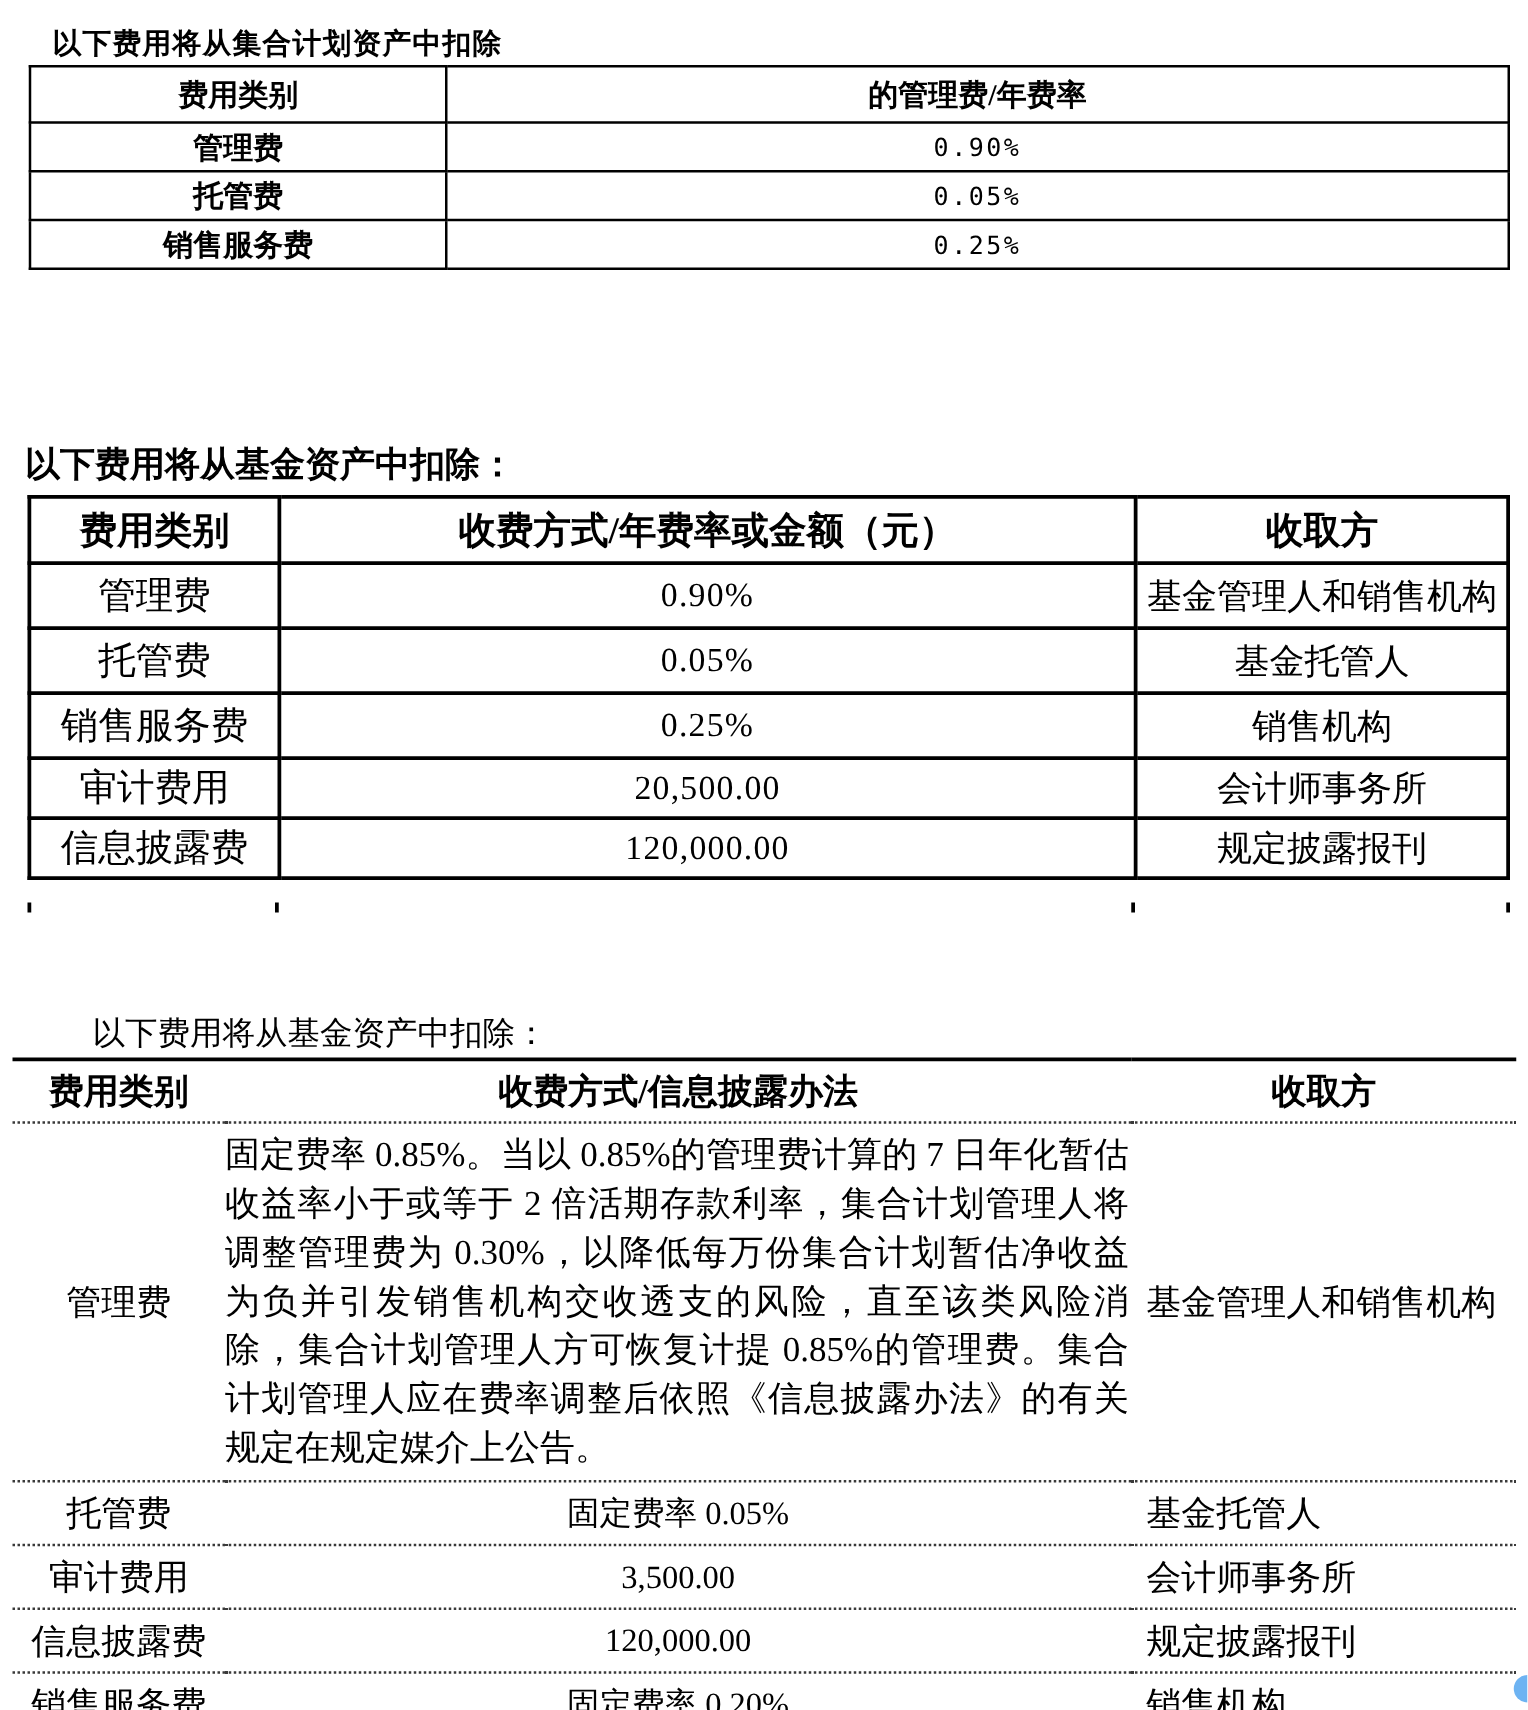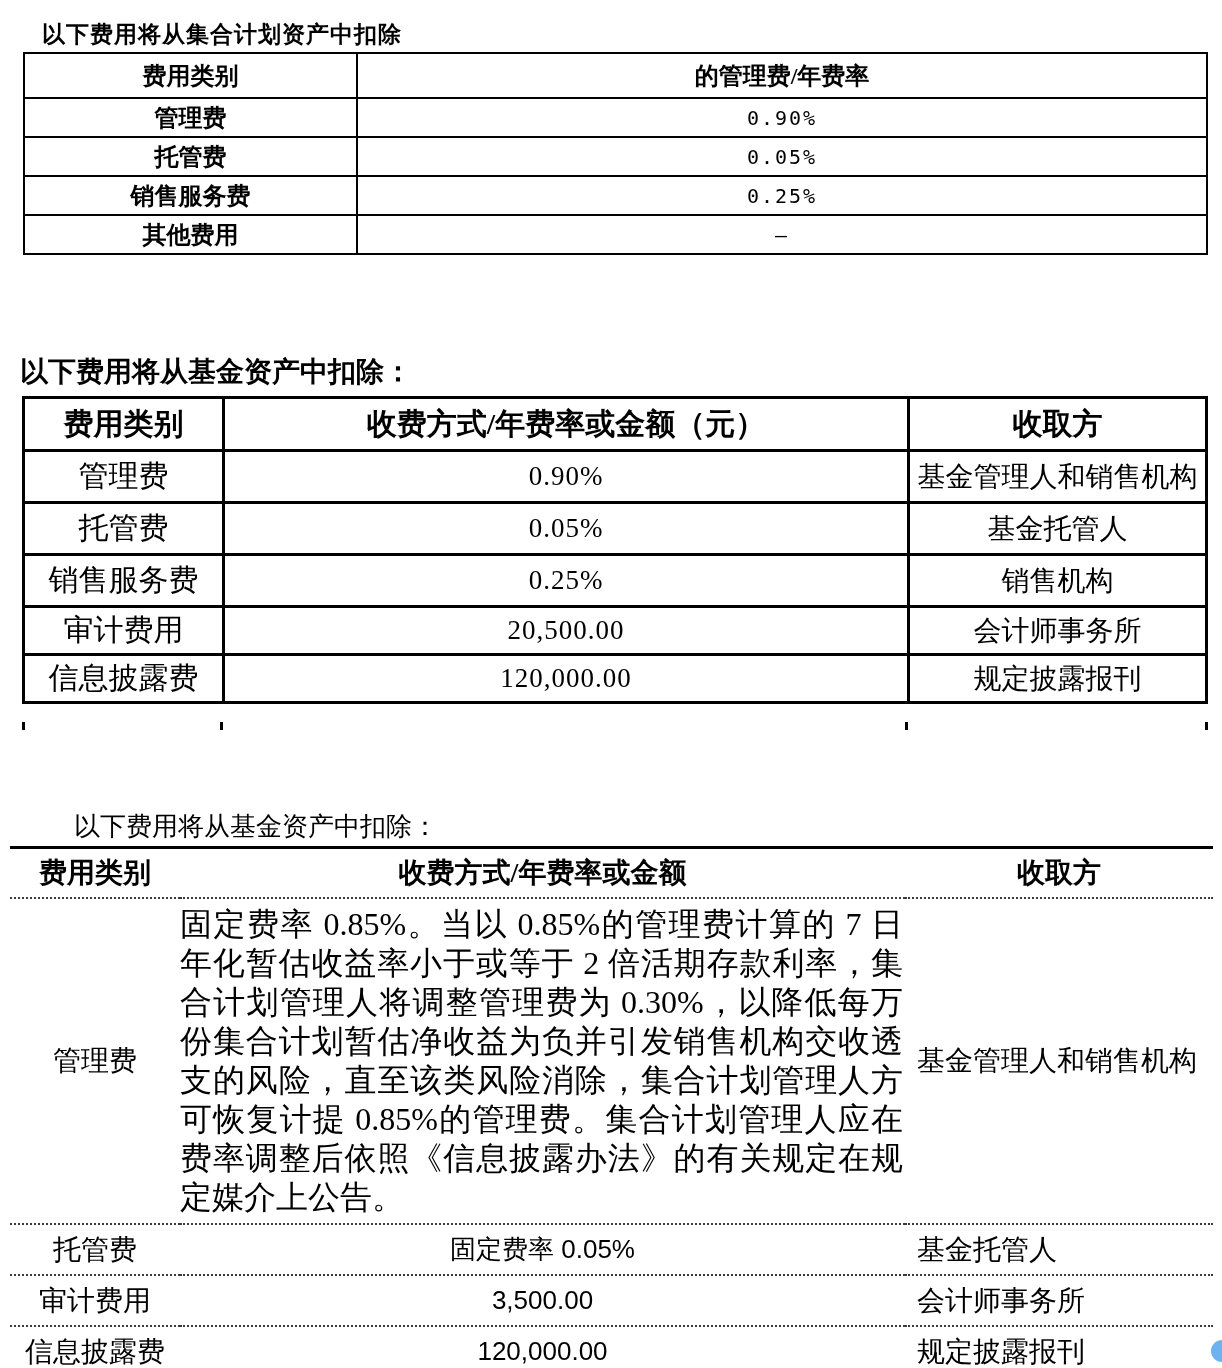--- a/index.html
+++ b/index.html
@@ -42,26 +42,26 @@
   
   .stub{top:722px;width:3px;height:8px;background:#000;}
 
   
   .t3{left:10px;top:846px;width:1203px;border-top:3px solid #000;}
   .t3 td{border-bottom:2px dotted #3a3a3a;vertical-align:middle;
          font-size:28px;padding:0;overflow:hidden;}
   .t3 .hdr td{height:48px;font-weight:700;text-align:center;}
   .t3 td.cat{text-align:center;}
   .t3 td.val{text-align:center;
-             font-family:Liberation Sans, sans-serif;
+             font-family:Liberation Serif, serif;
              font-size:26px;}
   .t3 td.payee{text-align:left;padding-left:12px;}
   .t3 .bigrow td{height:246px;}
   .t3 .bigrow td.longtext{
-      text-align:justify;font-size:32px;line-height:39px;
+      text-align:justify;font-size:28px;line-height:39px;
       padding:6px 2px 6px 0;vertical-align:middle;}
   .t3 .row td{height:49px;}
 
   
   .blue-dot{left:1211px;top:1340px;width:22px;height:22px;border-radius:50%;}
 </style>
 </head>
 <body>
 
 <div id="page">
@@ -82,24 +82,20 @@
       <td>管理费</td>
       <td class="val">0.90%</td>
     </tr>
     <tr class="row">
       <td>托管费</td>
       <td class="val">0.05%</td>
     </tr>
     <tr class="row">
       <td>销售服务费</td>
       <td class="val">0.25%</td>
-    </tr>
-    <tr class="row">
-      <td>其他费用</td>
-      <td class="val">–</td>
     </tr>
   </tbody>
     </table>
 
   <div class="abs title2">以下费用将从基金资产中扣除：</div>
 
   <table class="abs t2">
     <colgroup>
         <col style="width:200px">
         <col style="width:685px">
@@ -148,21 +144,21 @@
 
   <table class="abs t3">
     <colgroup>
         <col style="width:170px">
         <col style="width:725px">
         <col>
       </colgroup>
     <tbody>
         <tr class="hdr">
       <td>费用类别</td>
-      <td>收费方式/年费率或金额</td>
+      <td>收费方式/信息披露办法</td>
       <td>收取方</td>
     </tr>
     <tr class="bigrow">
       <td class="cat">管理费</td>
       <td class="longtext">固定费率 0.85%。当以 0.85%的管理费计算的 7 日年化暂估收益率小于或等于 2 倍活期存款利率，集合计划管理人将调整管理费为 0.30%，以降低每万份集合计划暂估净收益为负并引发销售机构交收透支的风险，直至该类风险消除，集合计划管理人方可恢复计提 0.85%的管理费。集合计划管理人应在费率调整后依照《信息披露办法》的有关规定在规定媒介上公告。</td>
       <td class="payee">基金管理人和销售机构</td>
     </tr>
     <tr class="row">
       <td class="cat">托管费</td>
       <td class="val">固定费率 0.05%</td>

